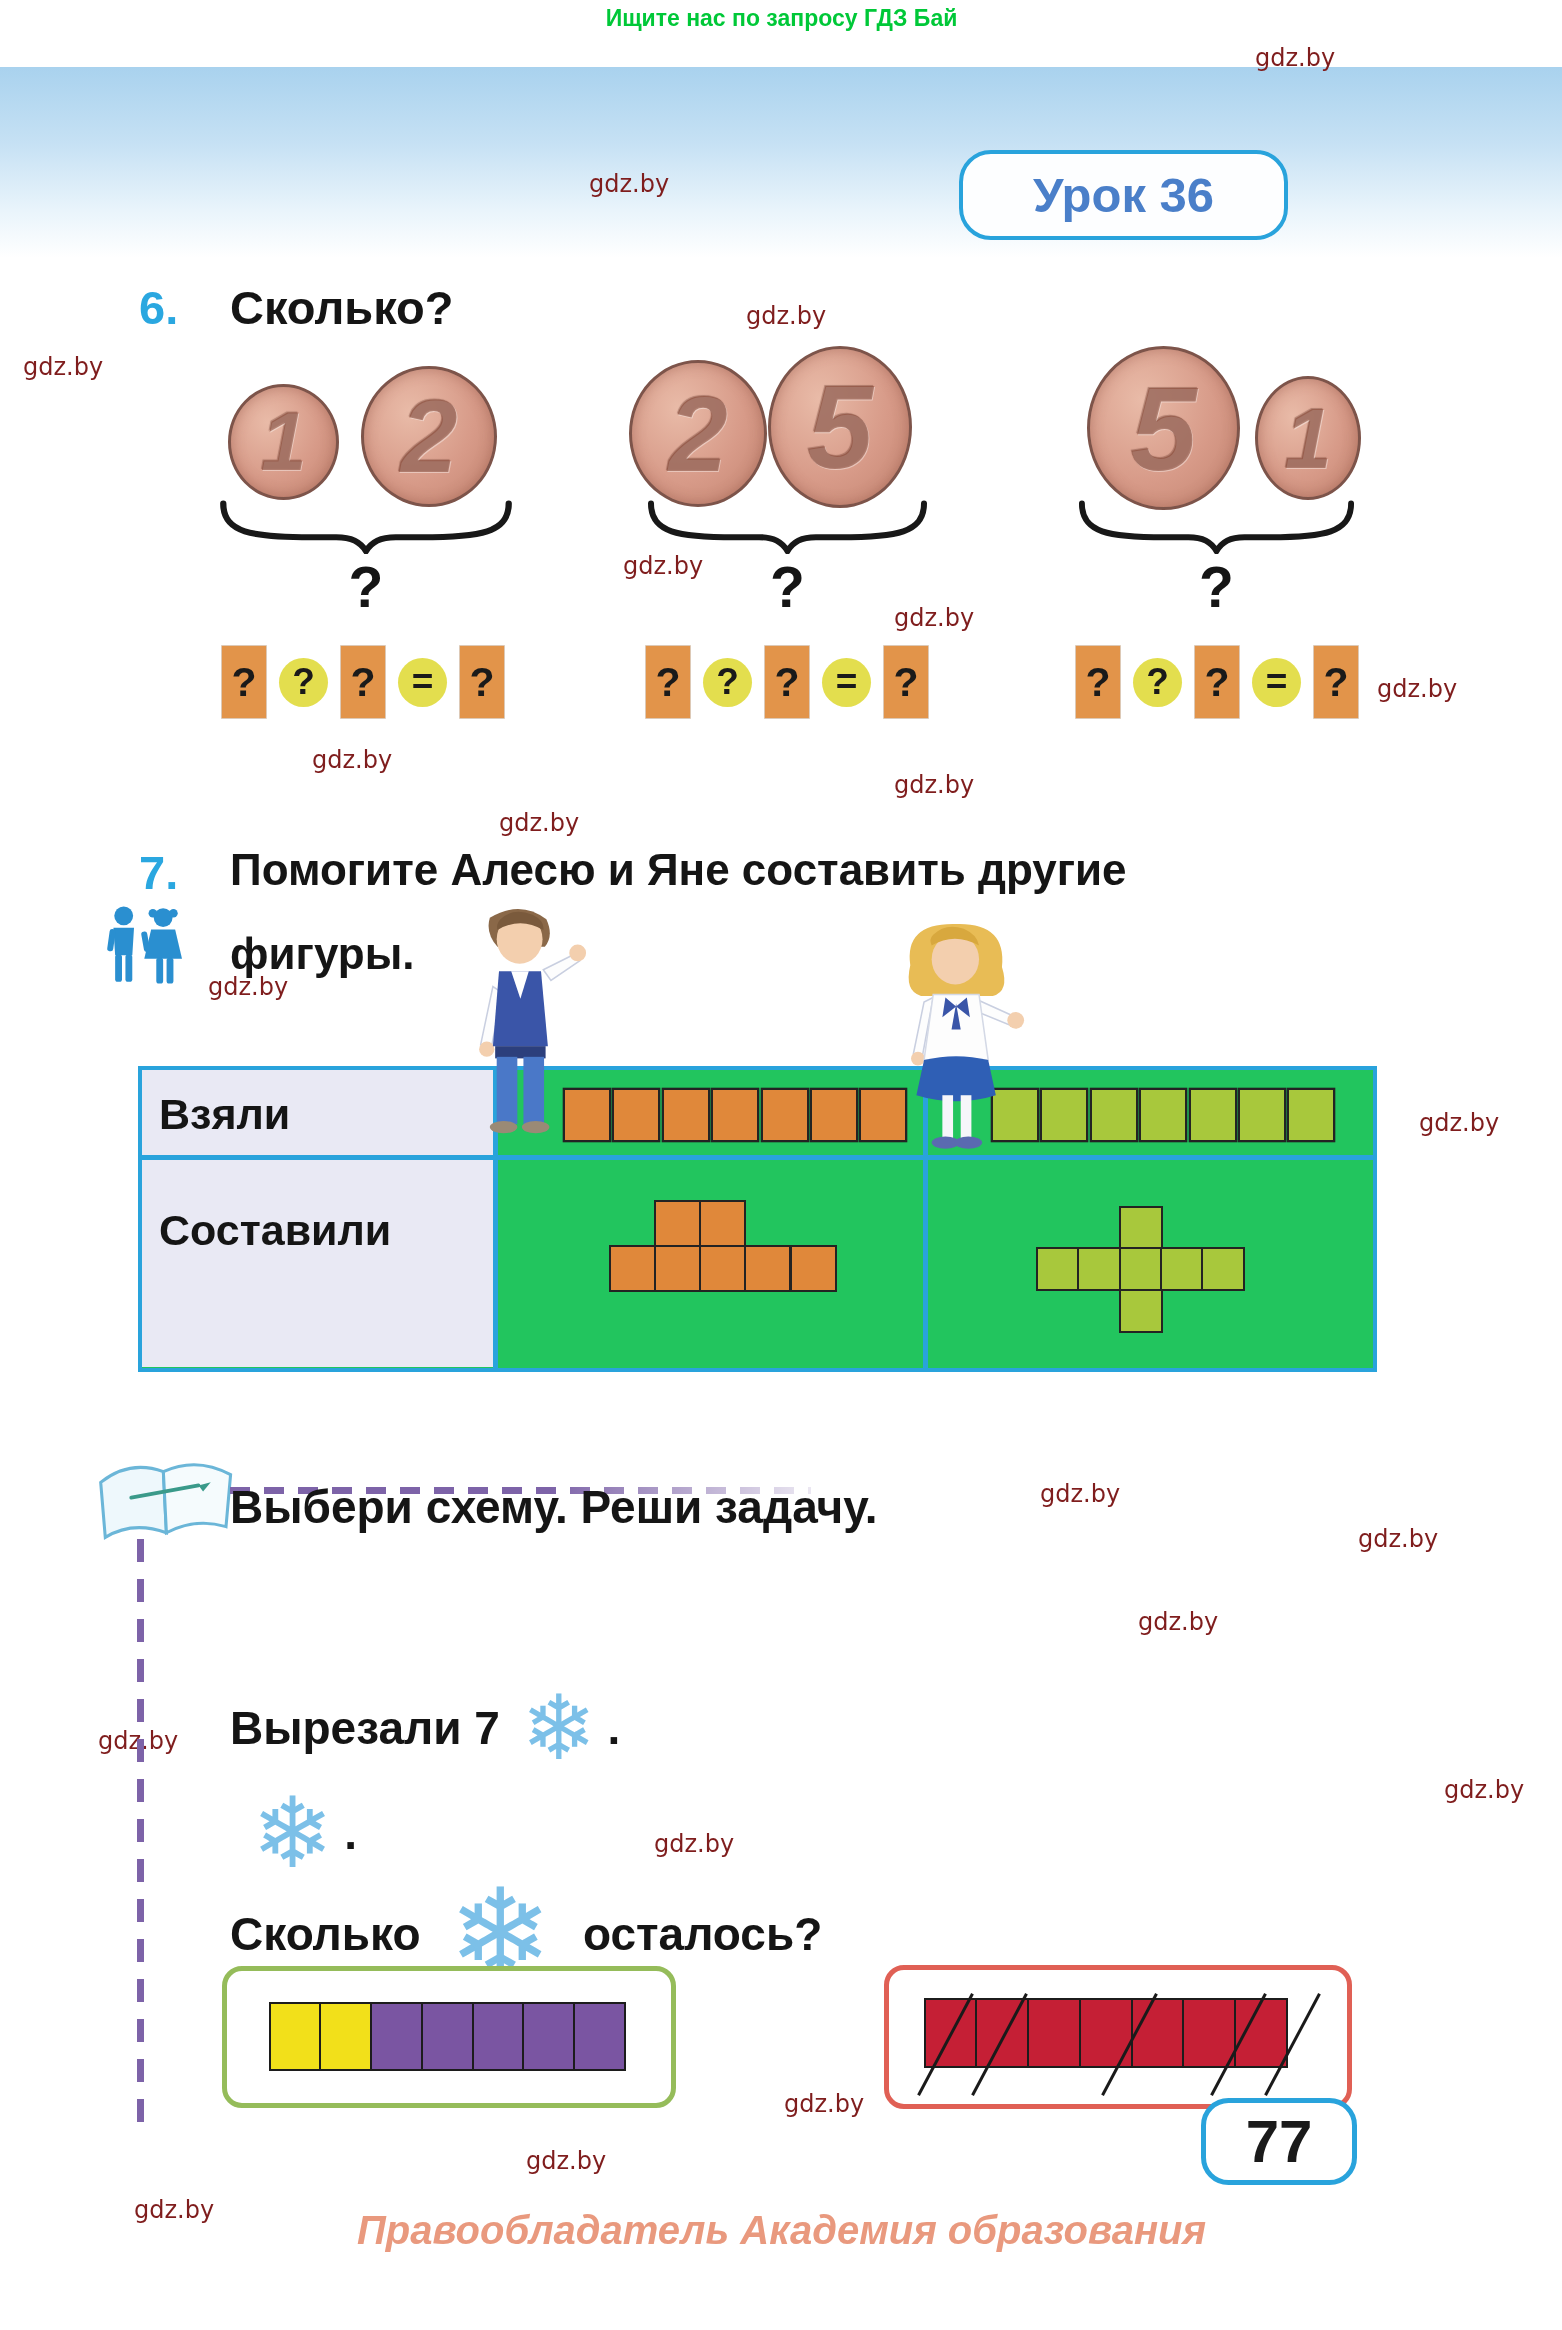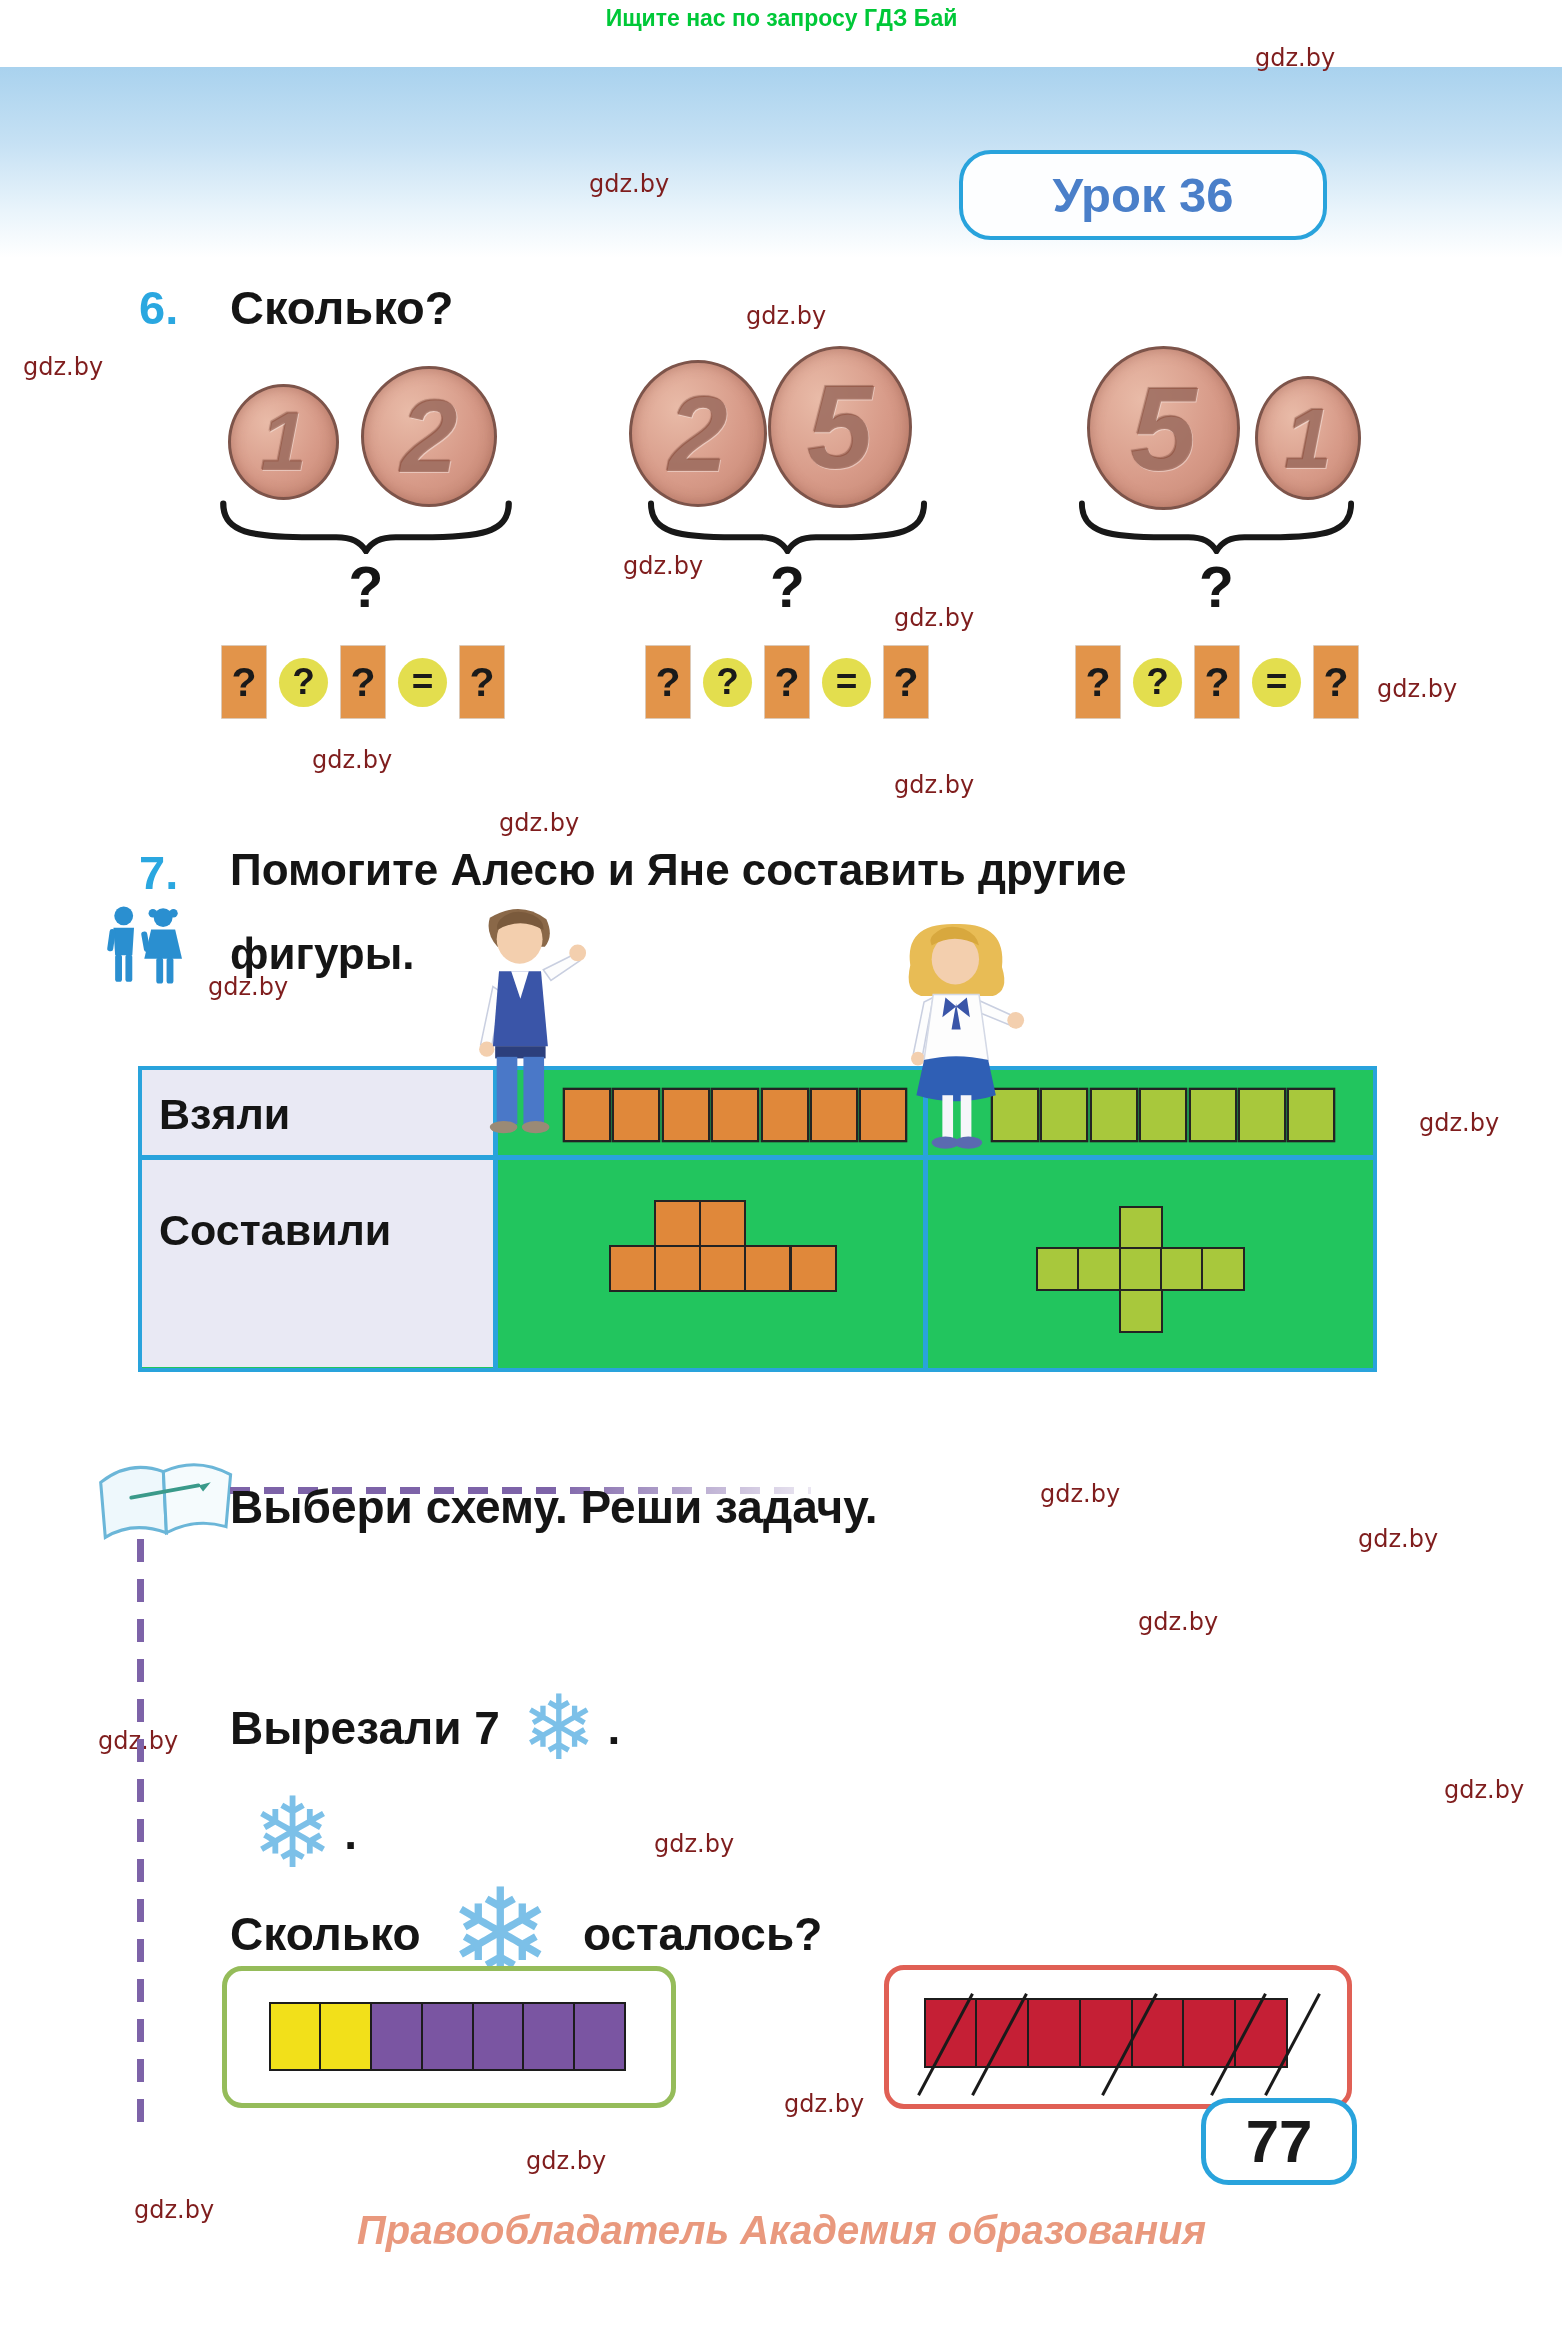--- a/index.html
+++ b/index.html
@@ -10,21 +10,21 @@
   .sky{position:absolute;left:0;top:67px;width:100%;height:191px;
        background:linear-gradient(180deg,#a9d2ee 0%,#c6e1f4 40%,#e9f4fb 75%,#ffffff 100%);}
 
   .promo{position:absolute;top:4.6px;left:0;width:100%;text-align:center;
          font-size:23px;font-weight:700;color:var(--header_green);}
 
   
   .wm{position:absolute;font-family:"DejaVu Sans",sans-serif;font-size:24px;color:#7f1d1d;white-space:nowrap;}
 
   
-  .badge{position:absolute;left:959px;top:150px;width:368px;height:90px;background:#fdfeff;
+  .badge{position:absolute;left:959px;top:150px;width:329px;height:90px;background:#fdfeff;
          border:4.6px solid var(--accent_blue);border-radius:32px;box-sizing:border-box;
          display:flex;align-items:center;justify-content:center;
          font-size:49px;font-weight:700;color:var(--badge_text);}
 
   
   .pnum{position:absolute;font-size:47px;font-weight:700;color:var(--number_blue);}
   .ptitle{position:absolute;font-size:47px;font-weight:700;color:#151515;}
   .pline{position:absolute;font-size:44px;font-weight:700;color:#151515;}
 
   

